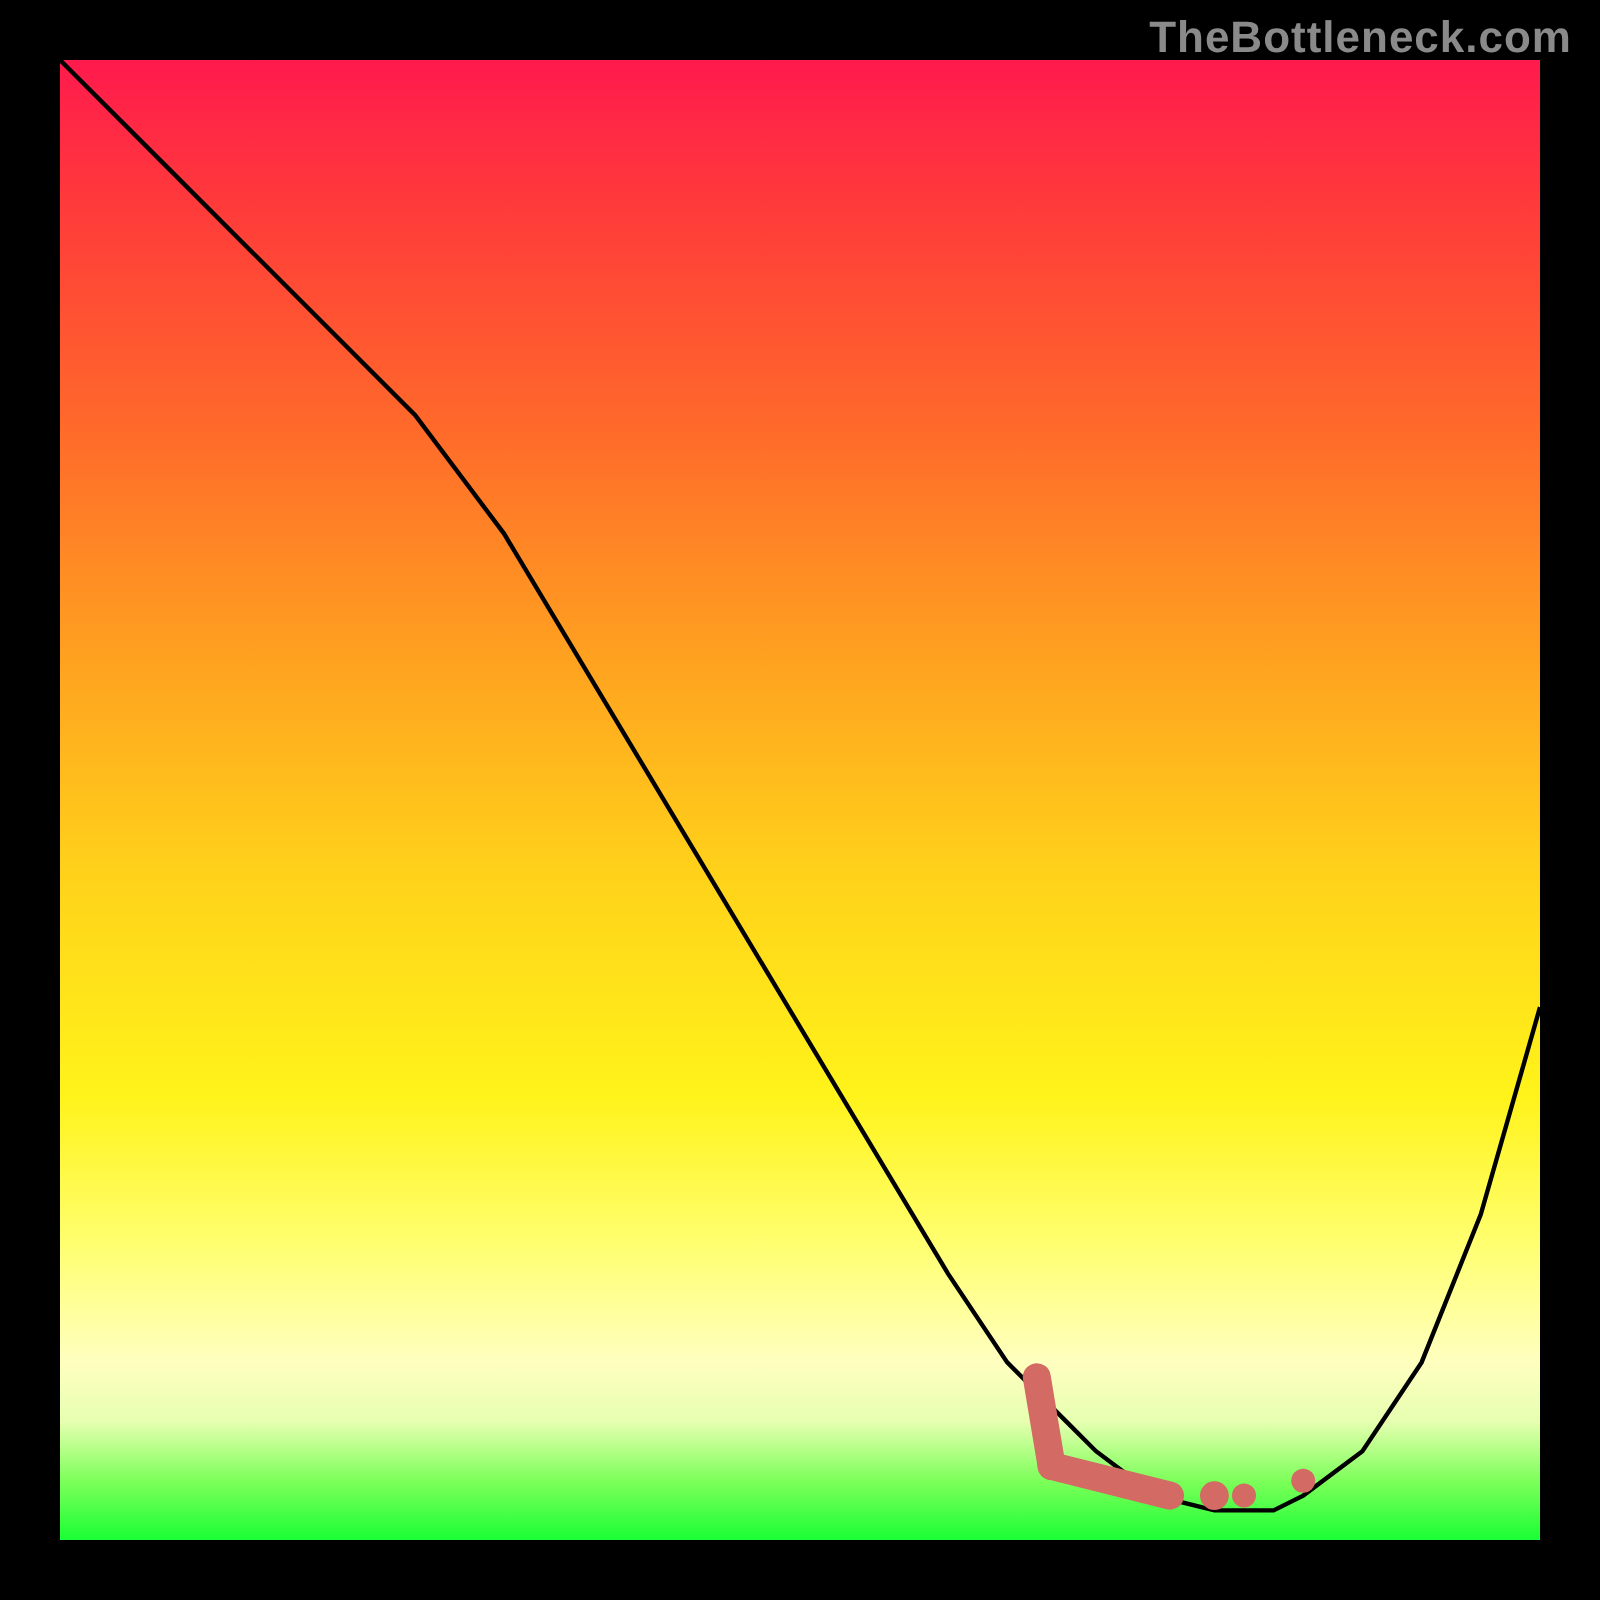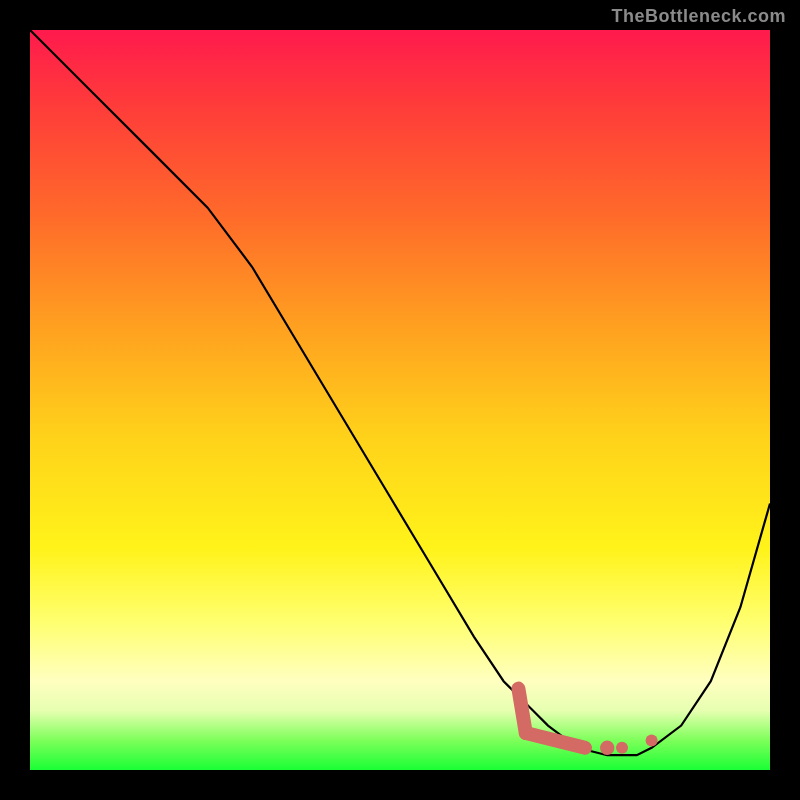--- a/index.html
+++ b/index.html
@@ -36,21 +36,21 @@
       #e6ffb0 92%,
       #7dff5a 96%,
       #1aff35 100%
     );
   }
   .watermark {
     position: absolute;
     top: 6px;
     right: 14px;
     font-family: Arial, Helvetica, sans-serif;
-    font-size: 18px;
+    font-size: 22px;
     font-weight: bold;
     color: #8a8a8a;
     letter-spacing: 0.5px;
     user-select: none;
     z-index: 3;
   }
   svg.curve-layer {
     position: absolute;
     left: 0;
     top: 0;

